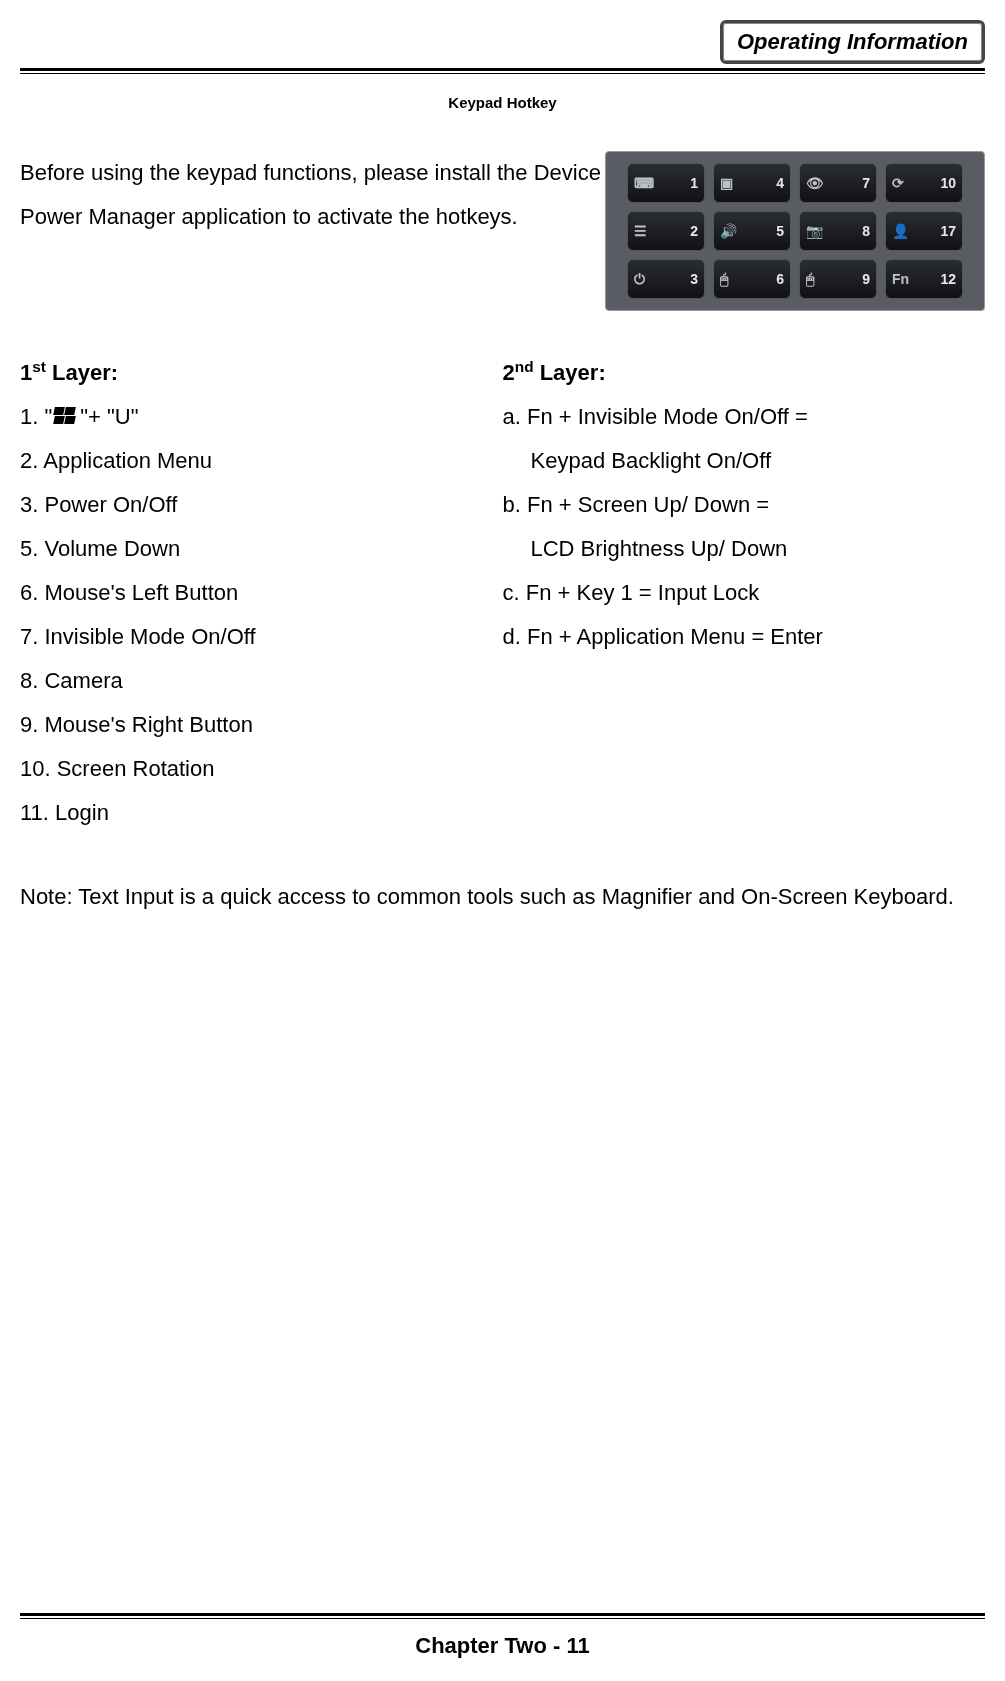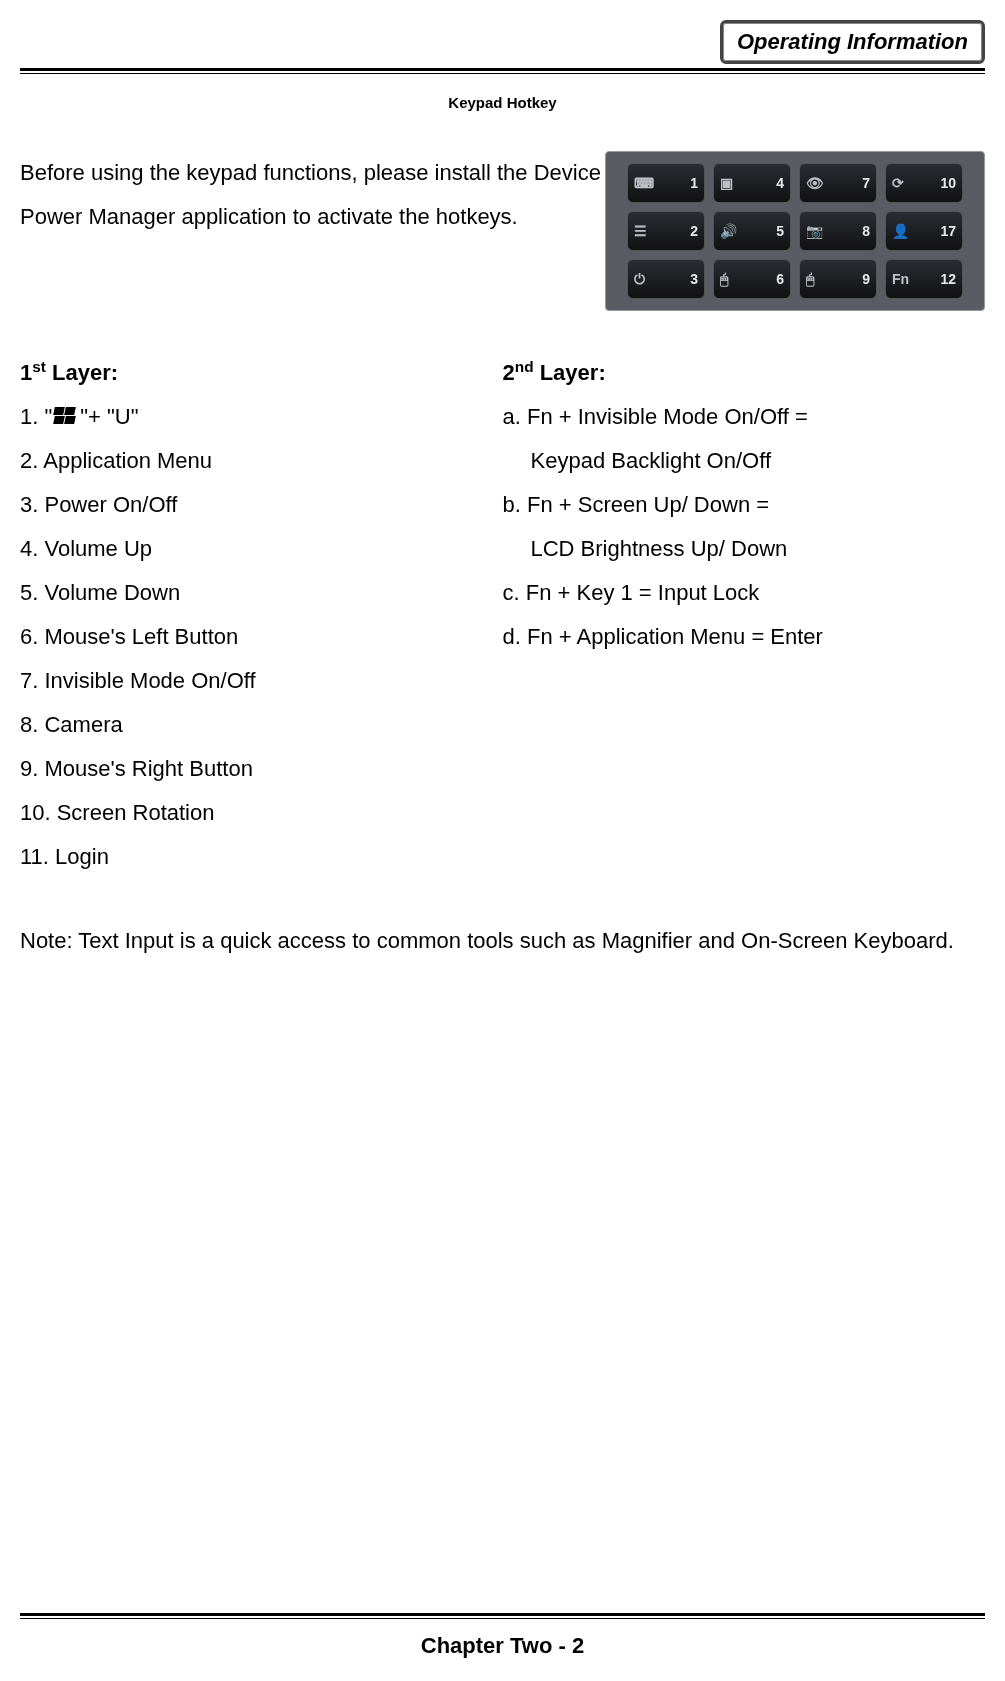--- a/index.html
+++ b/index.html
@@ -132,21 +132,20 @@
         <span class="win-icon">
             <span class="a"></span>
             <span class="b"></span>
             <span class="c"></span>
             <span class="d"></span>
           </span>
         <span>"+ "U"</span>
       </div>
       <div>2. Application Menu</div>
       <div>3. Power On/Off</div>
-      <div>4. Volume Up</div>
       <div>5. Volume Down</div>
       <div>6. Mouse's Left Button</div>
       <div>7. Invisible Mode On/Off</div>
       <div>8. Camera</div>
       <div>9. Mouse's Right Button</div>
       <div>10. Screen Rotation</div>
       <div>11. Login</div>
     </div>
     <div class="col">
       <div class="col-heading"><span>2</span><sup>nd</sup><span> Layer:</span></div>
@@ -156,15 +155,15 @@
       <span class="indent">LCD Brightness Up/ Down</span>
       <div>c. Fn + Key 1 = Input Lock</div>
       <div>d. Fn + Application Menu = Enter</div>
     </div>
   </div>
 
   <div class="note">Note: Text Input is a quick access to common tools such as Magnifier and On-Screen Keyboard.</div>
 
   <div class="footer">
     <div class="rule-dbl"></div>
-    <div class="footer-text">Chapter Two - 2</div>
+    <div class="footer-text">Chapter Two - 11</div>
   </div>
 </div>
 
 </body></html>

